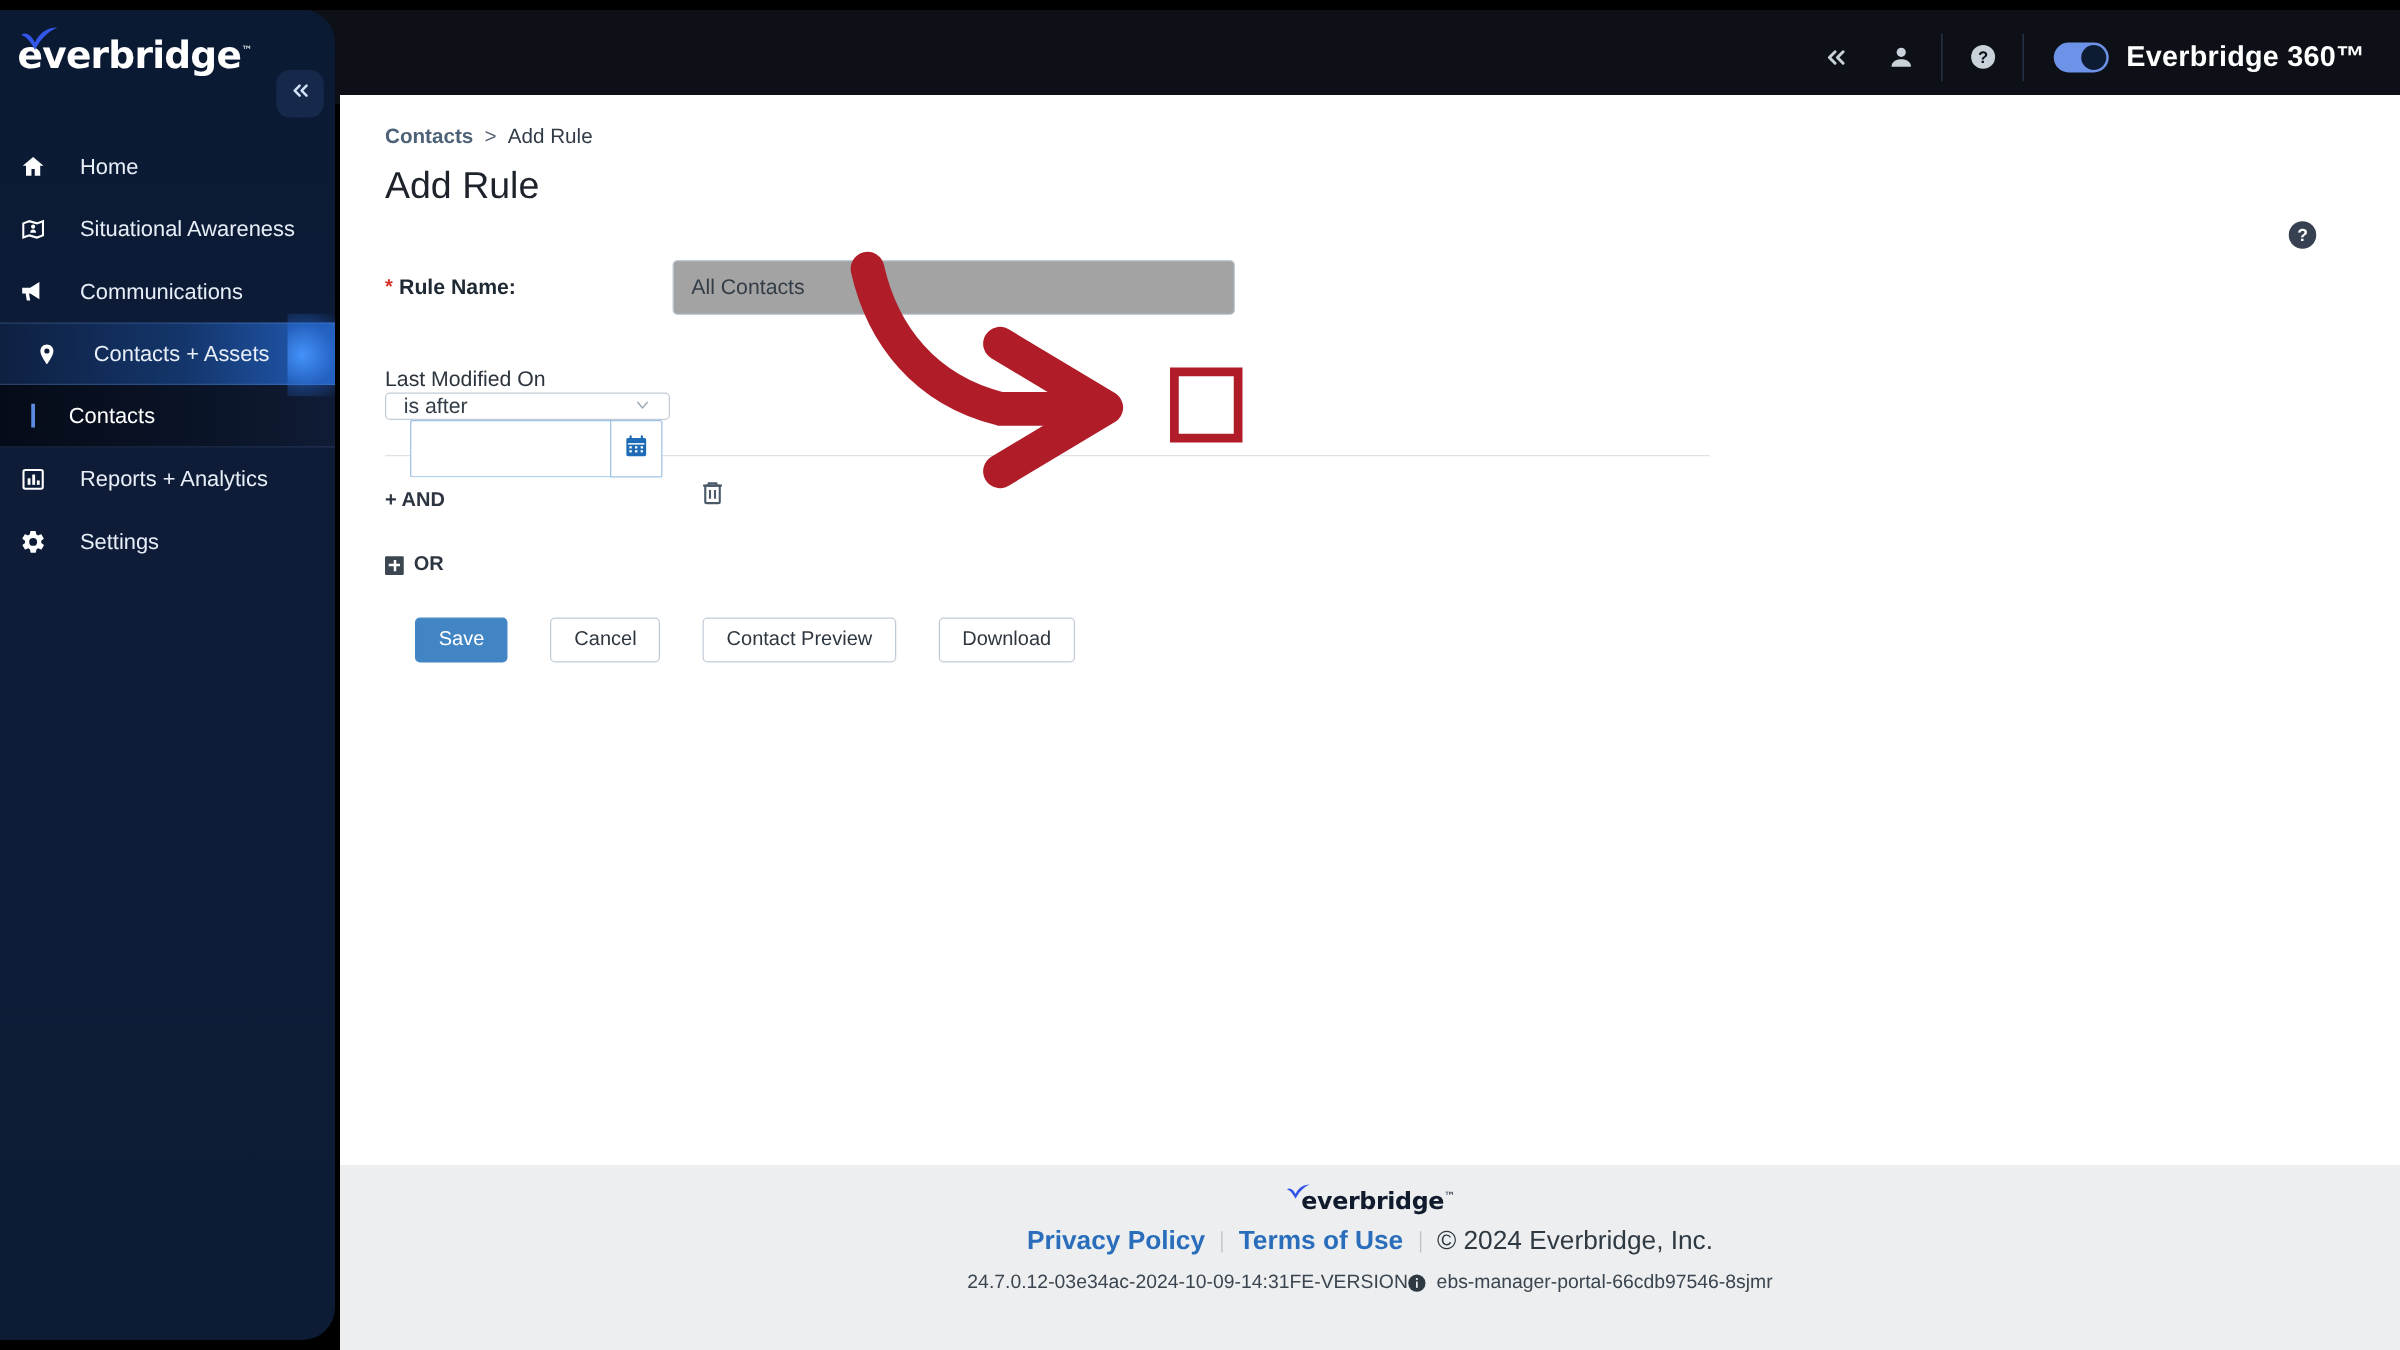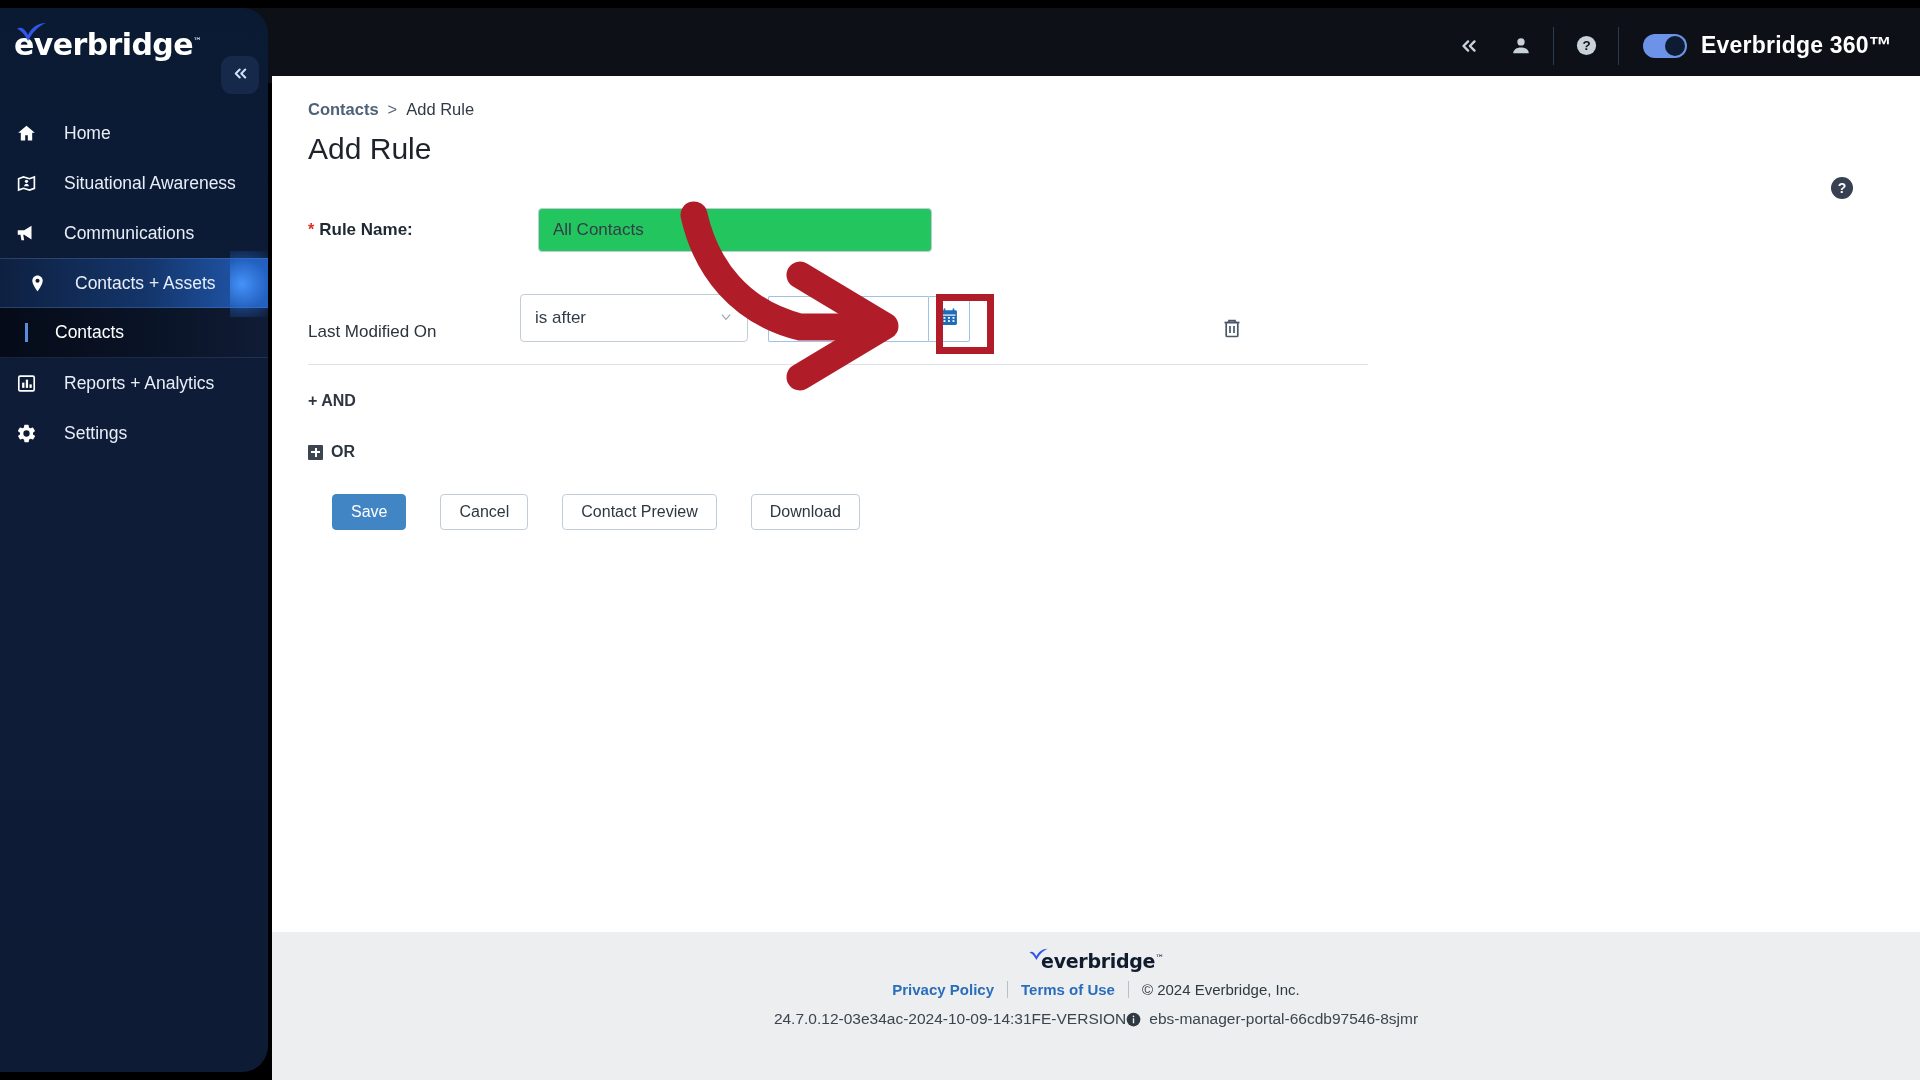--- a/index.html
+++ b/index.html
@@ -232,35 +232,36 @@
   .label-req {
     width: 230px;
     font-size: 17px;
     font-weight: bold;
     color: #1f2933;
     display: flex; align-items: center; gap: 5px;
   }
   .asterisk { color: #d93025; font-size: 16px; line-height: 1; }
 
   .text-input {
-    width: 394px; height: 44px;
+    width: 450px; height: 44px;
     border: 1px solid #c2ccd6;
     border-radius: 4px;
-    background: #22c55e;
+    background: #a3a3a3;
     padding: 0 14px;
     font-size: 17px;
     color: #333d47;
     font-family: "Liberation Sans", sans-serif;
     outline: none;
   }
 
   .row-cond {
-    display: flex; align-items: flex-end;
+    display: flex; align-items: flex-start;
     margin-top: 42px;
     height: 48px;
+    flex-direction: column;
   }
   .cond-label {
     width: 212px;
     font-size: 17px;
     color: #2c343d;
   }
   .select-box {
     width: 228px; height: 48px;
     border: 1px solid #c2ccd6;
     border-radius: 4px;
@@ -384,21 +385,21 @@
     font-size: 19px;
     font-weight: 600;
     letter-spacing: -.3px;
     position: relative;
     font-family: "DejaVu Sans", sans-serif;
   }
   .footer-logo .logo-check { left: 0px; top: -6px; }
   .footer-links {
     margin-top: 9px;
     display: flex; align-items: center; gap: 13px;
-    font-size: 15px;
+    font-size: 21px;
   }
   .footer-links a {
     color: #2a6ebb; text-decoration: none; font-weight: bold; cursor: pointer;
   }
   .f-div { width: 1px; height: 17px; background: #b9bfc6; }
   .copyright { color: #2f3941; }
   .footer-ver {
     margin-top: 12px;
     display: flex; align-items: center; 
     font-size: 15.5px;

